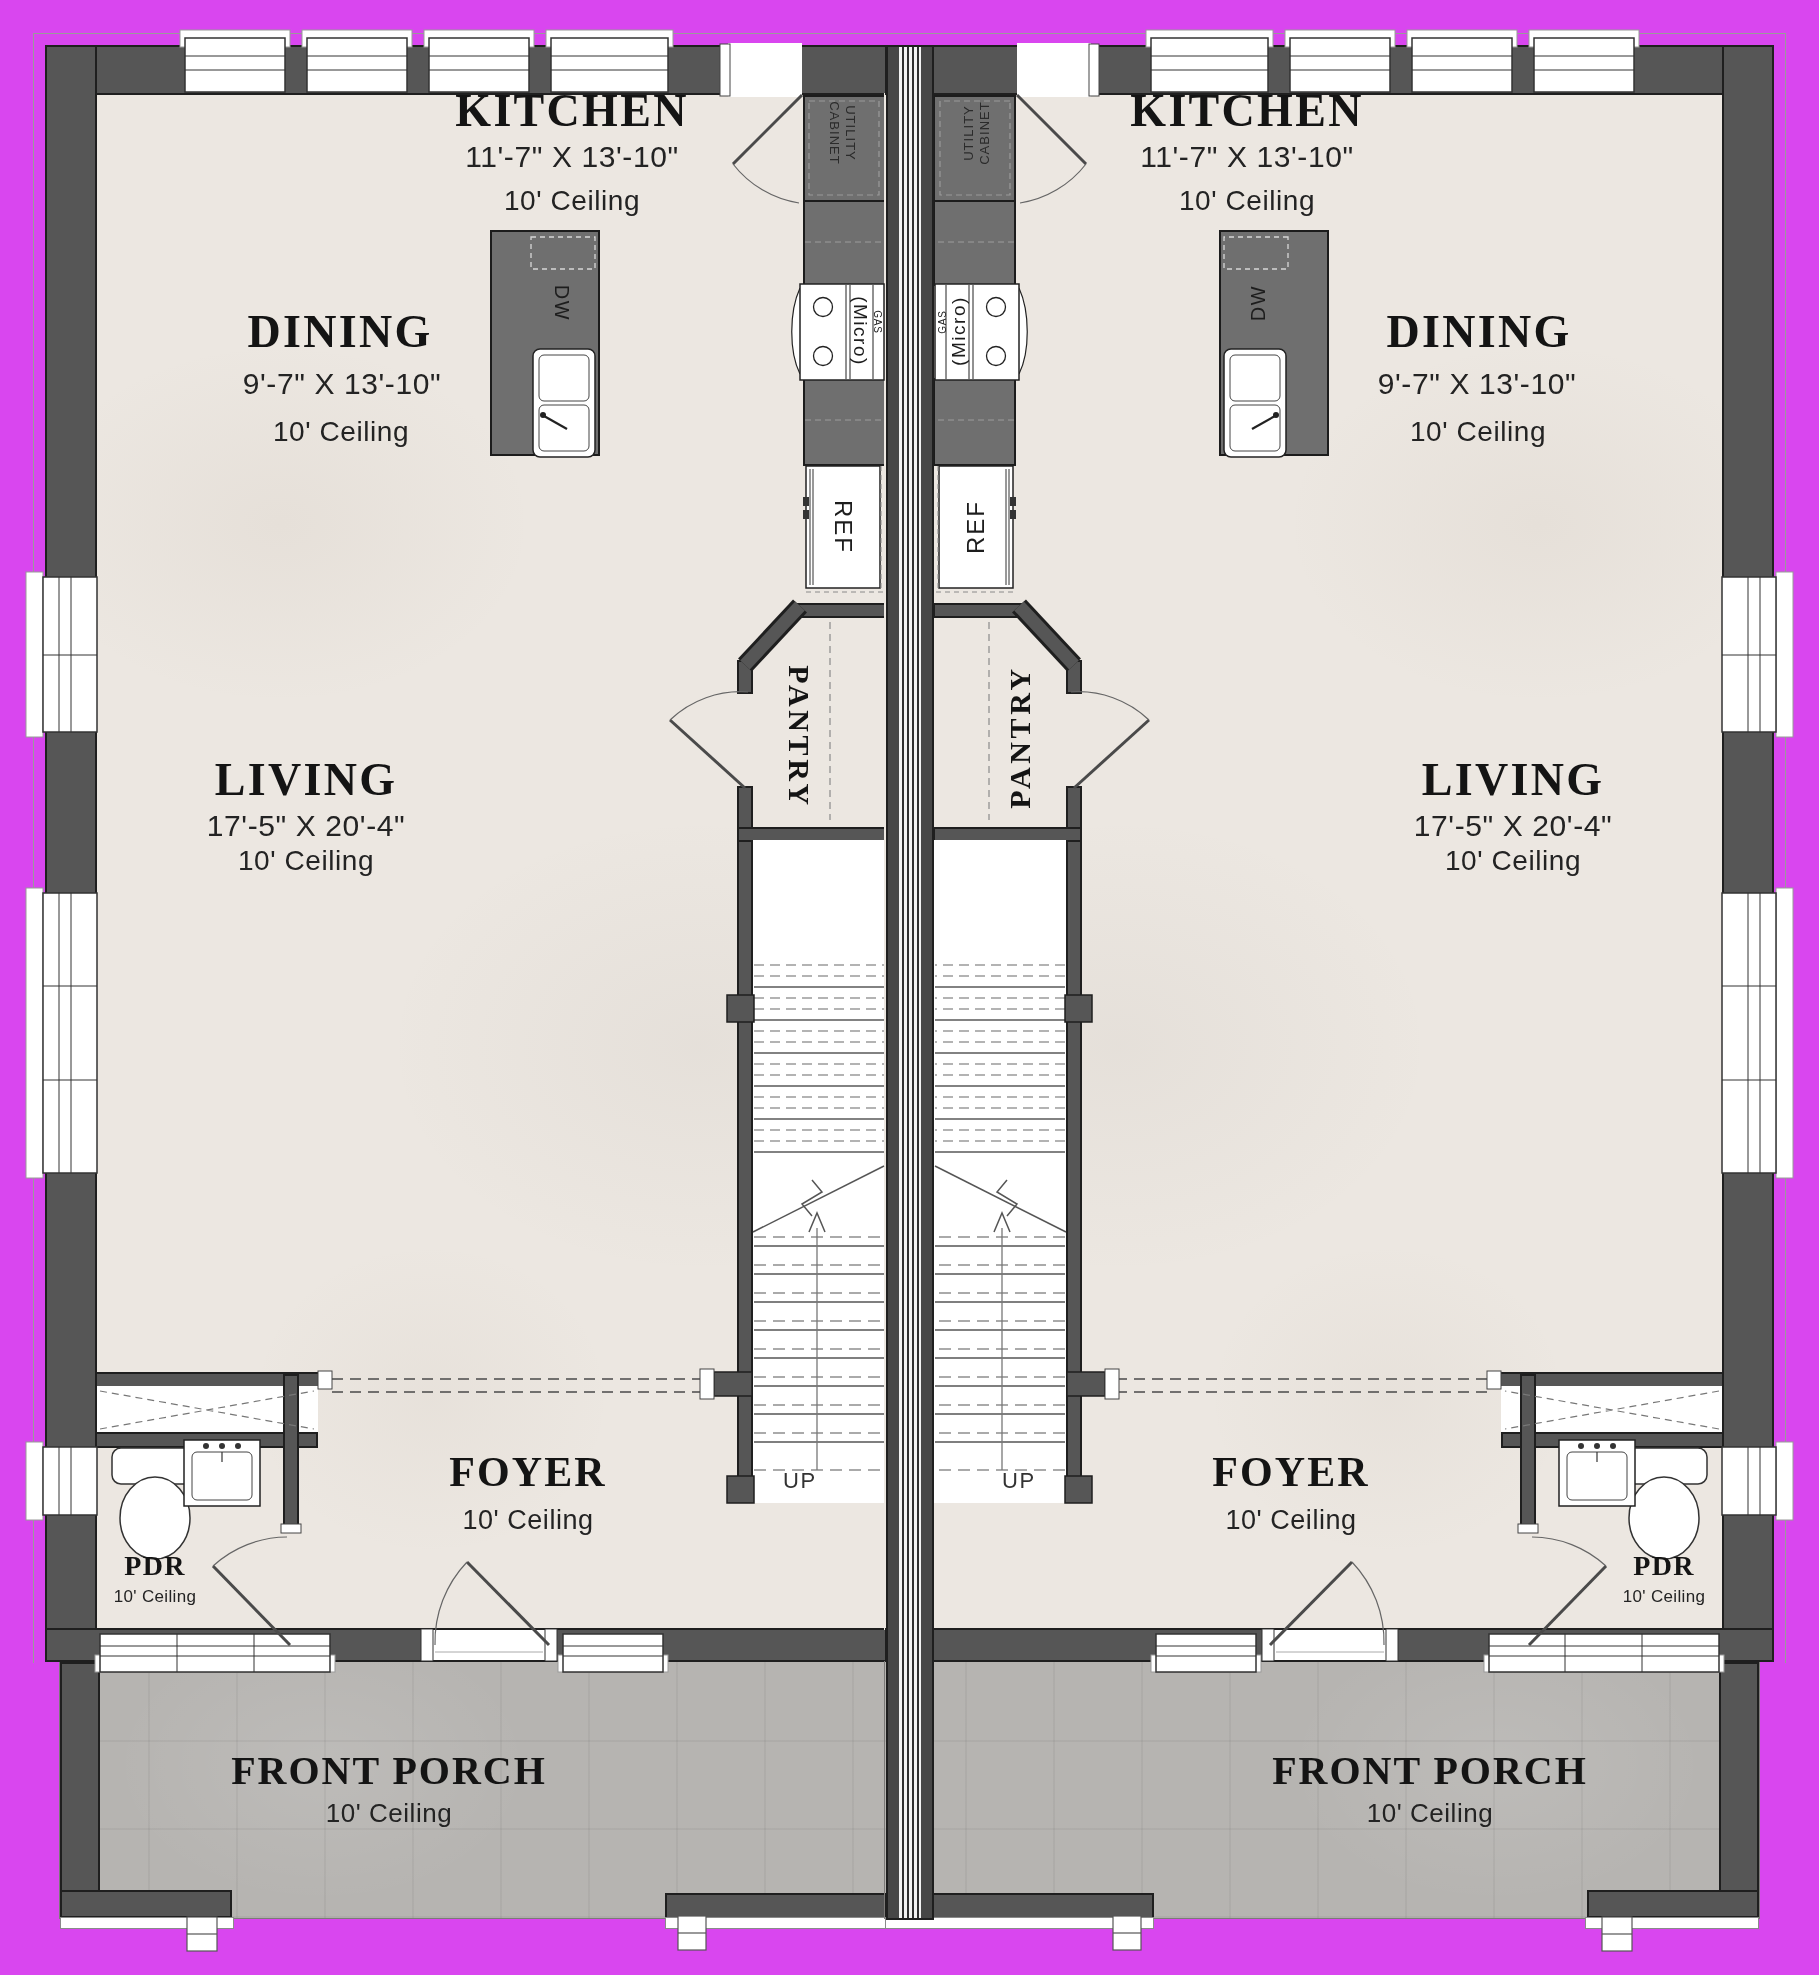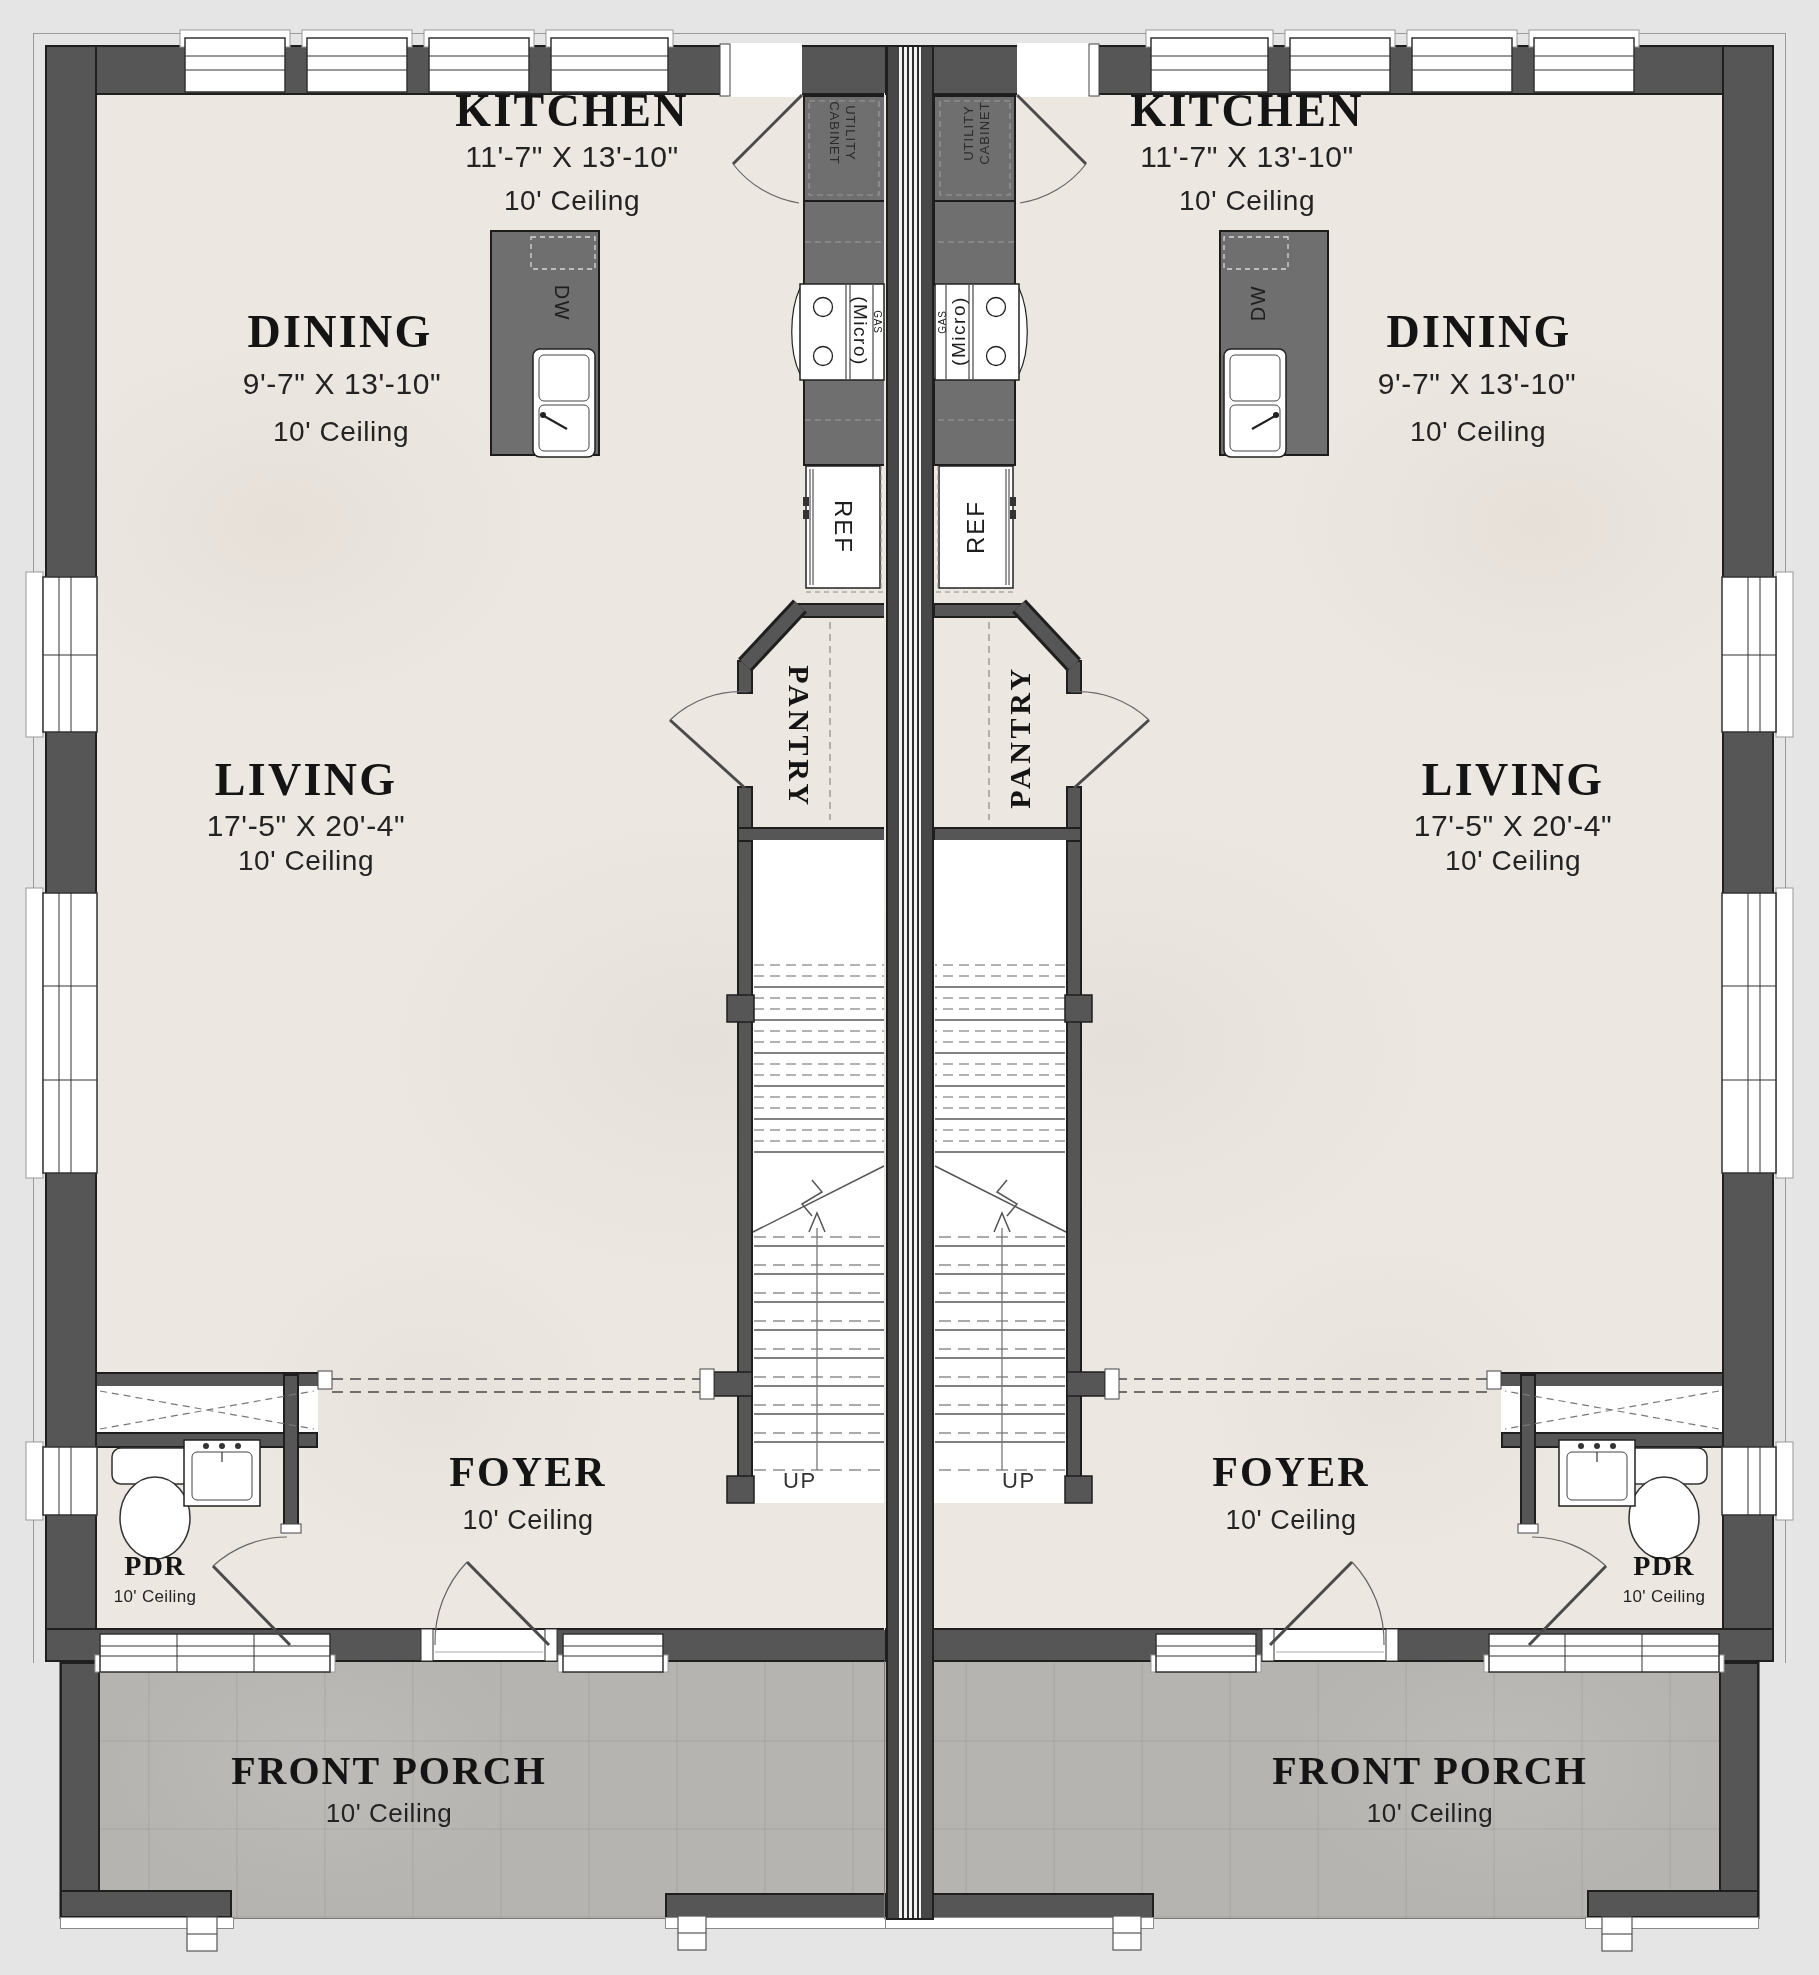--- a/index.html
+++ b/index.html
@@ -1,16 +1,16 @@
 <!DOCTYPE html>
 <html><head>
 <meta charset="utf-8">
 <style>
   html,body{margin:0;padding:0;background:#fff;}
-  #plan{position:relative;width:1819px;height:1975px;background:#e5e5e5;overflow:hidden;
+  #plan{position:relative;width:1819px;height:1975px;background:#d946ef;overflow:hidden;
         font-family:"Liberation Sans",sans-serif;}
   .abs{position:absolute;}
   
   .floor{position:absolute;background:#ece7e1;
      background-image:radial-gradient(ellipse 420px 300px at 22% 28%, rgba(150,130,110,.07), transparent 60%),
                       radial-gradient(ellipse 520px 380px at 72% 62%, rgba(120,110,100,.06), transparent 60%),
                       radial-gradient(ellipse 300px 260px at 40% 85%, rgba(140,120,100,.05), transparent 60%);}
   .porchfloor{position:absolute;background:#b6b4b1;outline:1px solid #7c7a78;
      background-image:repeating-linear-gradient(0deg, rgba(0,0,0,.045) 0 2px, transparent 2px 88px),
                       repeating-linear-gradient(90deg, rgba(0,0,0,.045) 0 2px, transparent 2px 88px),

